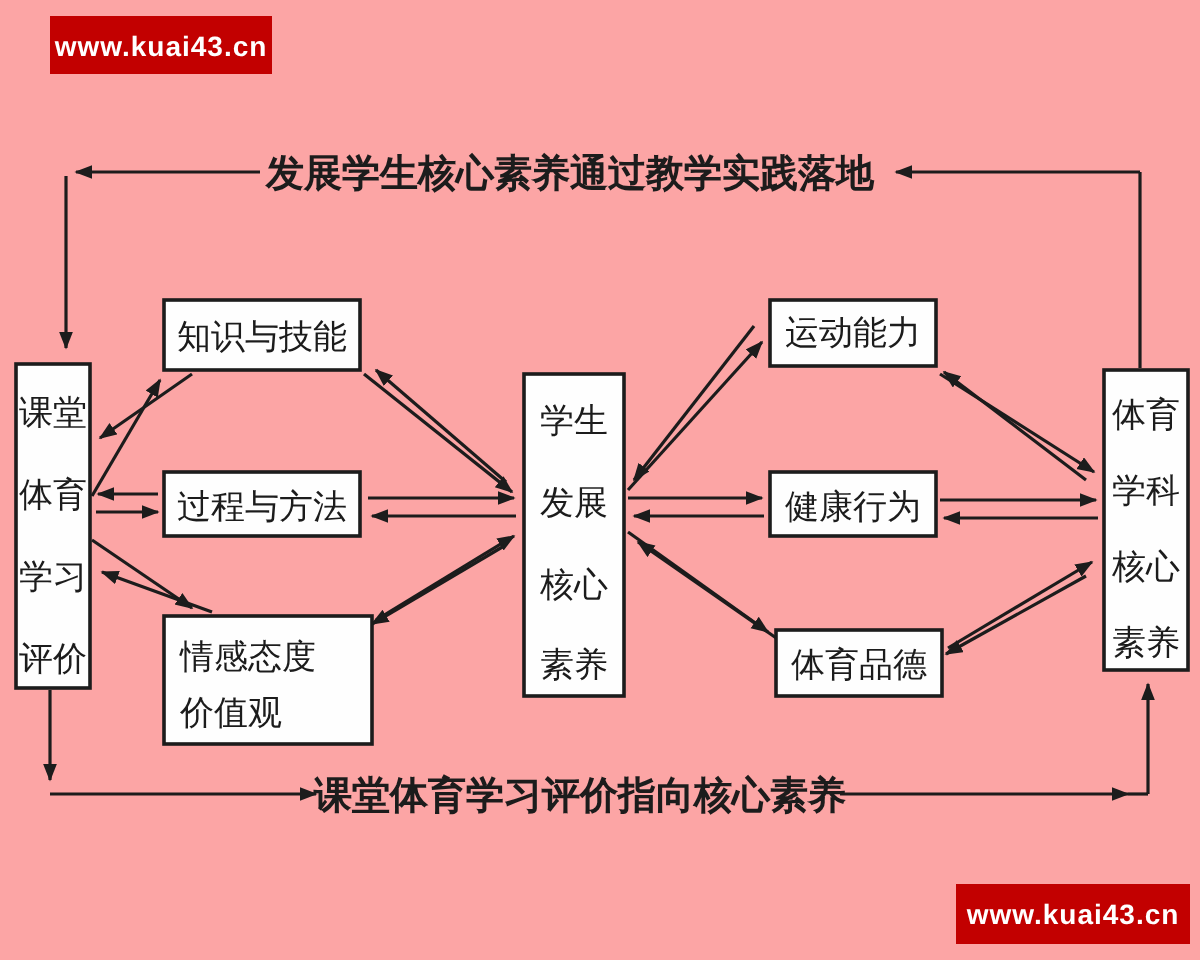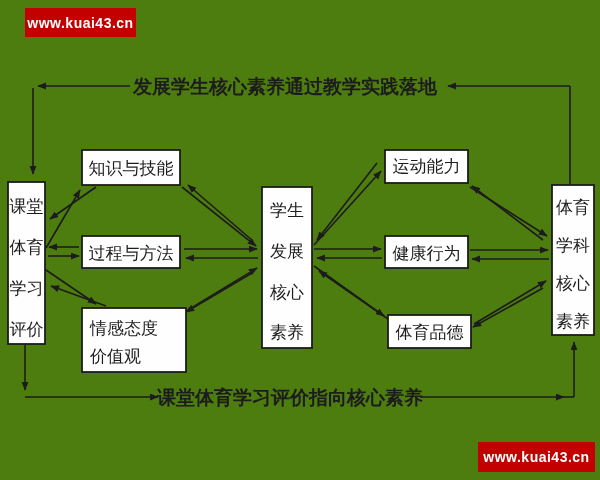--- a/index.html
+++ b/index.html
@@ -1,17 +1,17 @@
 <!DOCTYPE html>
 <html><head>
 <meta charset="utf-8">
 <style>
   html,body{margin:0;padding:0;background:#ffffff;}
   .stage{
-    position:relative;width:600px;height:480px;background:#4d7c0f;overflow:hidden;
+    position:relative;width:600px;height:480px;background:#fca5a5;overflow:hidden;
     font-family:"DejaVu Sans",sans-serif;
   }
   .banner{
     position:absolute;color:#fff;font-size:14px;font-weight:bold;
     display:flex;align-items:center;justify-content:center;
     font-family:"Liberation Sans",sans-serif;letter-spacing:0.5px;
   }
   .banner-top{left:25px;top:8px;width:111px;height:29px;}
   .banner-bottom{left:478px;top:442px;width:117px;height:30px;}
   svg text{font-family:"DejaVu Sans",sans-serif;fill:#1c1c1c;}

